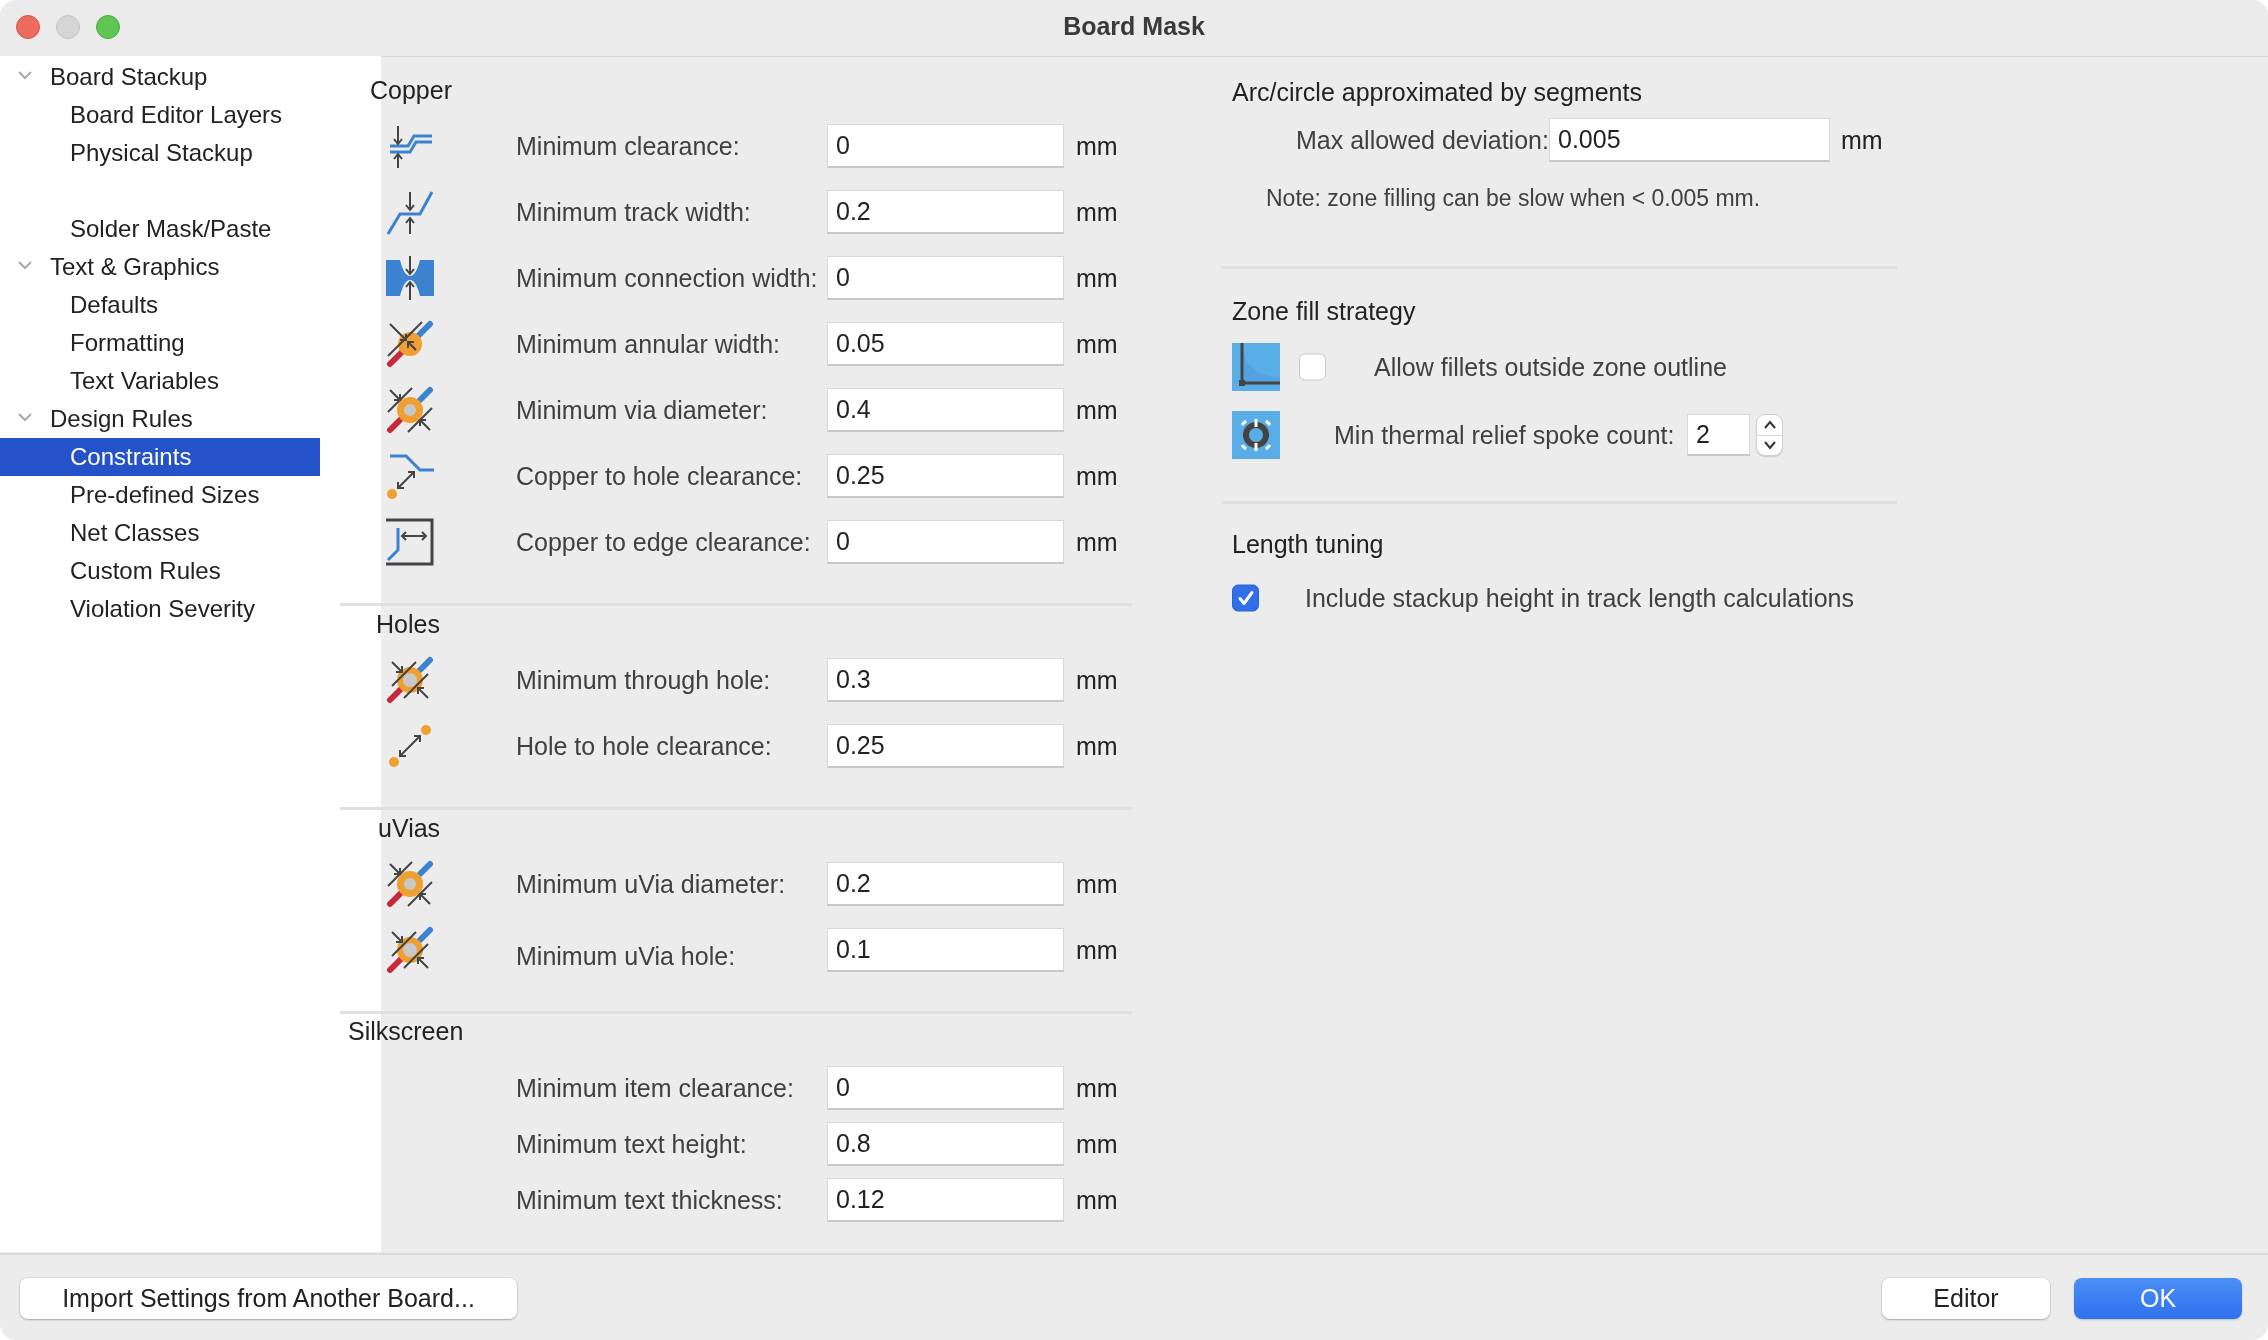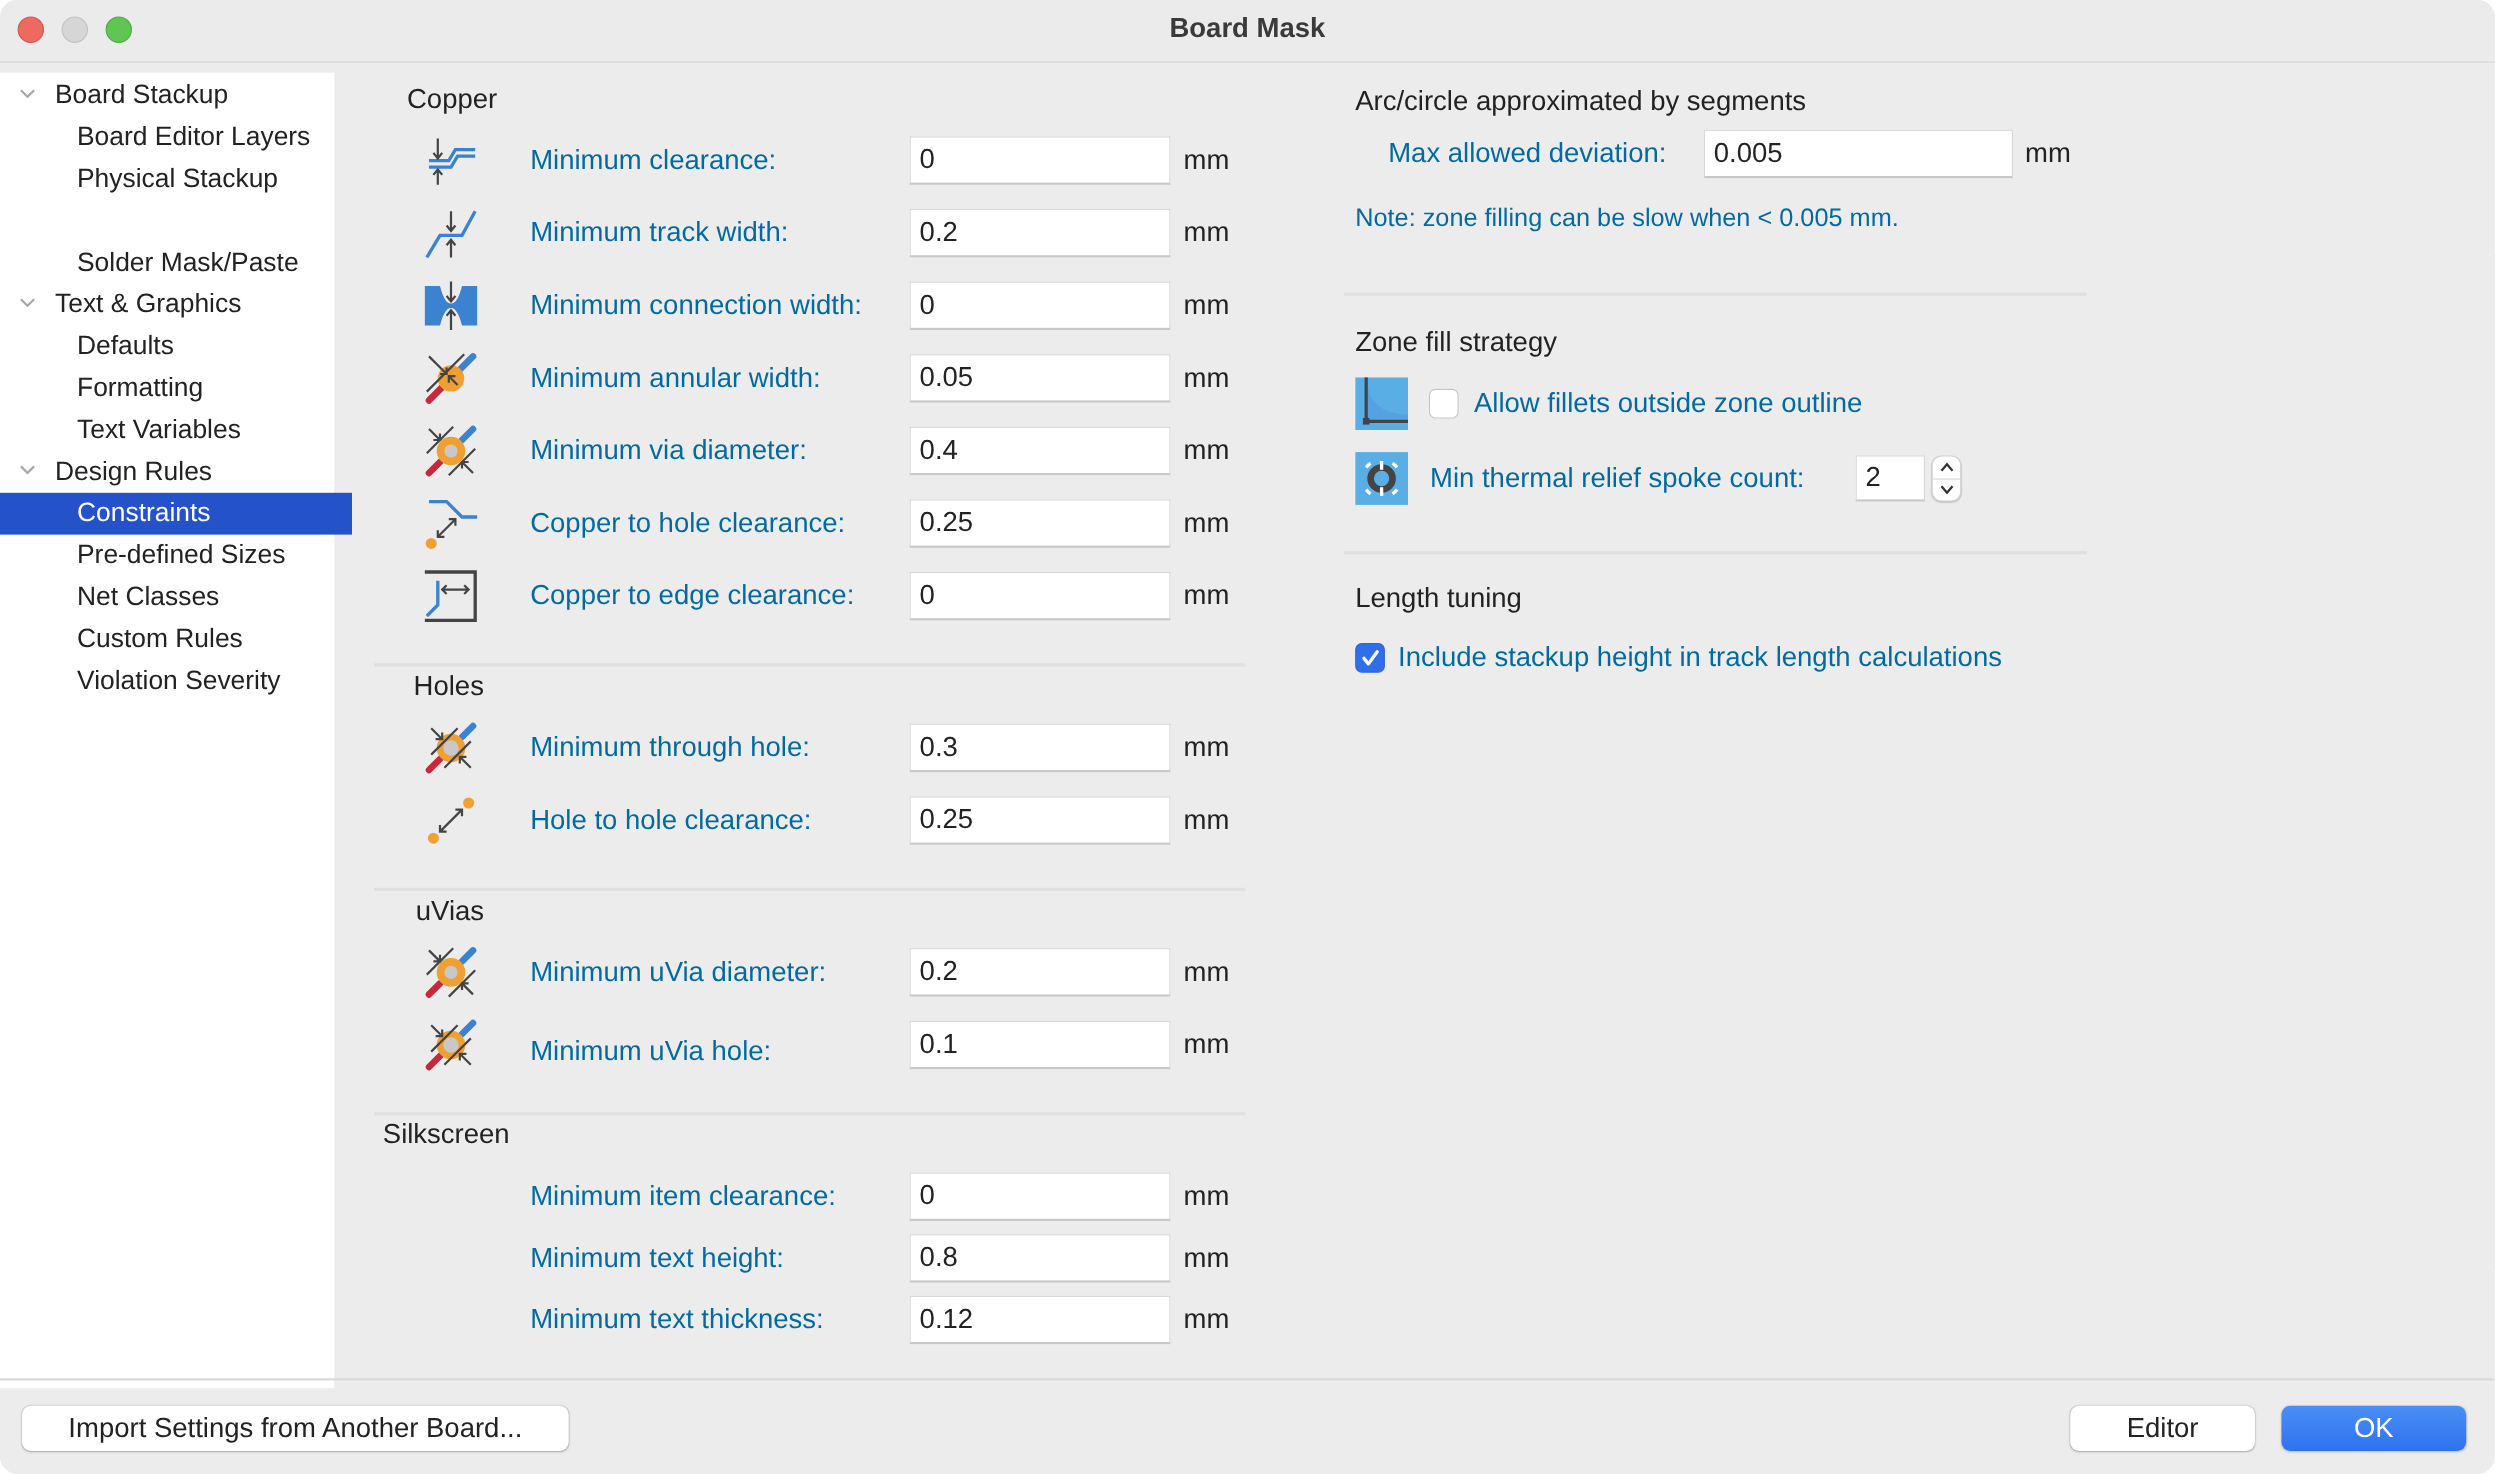--- a/index.html
+++ b/index.html
@@ -6,28 +6,28 @@
   html, body { width: 2268px; height: 1340px; overflow: hidden; background: #ffffff; }
   body { font-family: "Liberation Sans", "DejaVu Sans", sans-serif; color: #222; position: relative; }
   .window { position: absolute; left: 0; top: 0; width: 2268px; height: 1340px; background: #ececec; border-radius: 16px; overflow: hidden; }
   .titlebar { position: absolute; left: 0; top: 0; width: 2268px; height: 57px; background: #ebebeb; border-bottom: 1px solid #d6d6d6; }
   .traffic { position: absolute; top: 15px; width: 24px; height: 24px; border-radius: 50%; }
   .traffic.close { left: 16px; background: #ed6a5e; border: 1px solid #d4574b; }
   .traffic.min { left: 56px; background: #d6d6d6; border: 1px solid #c2c2c2; }
   .traffic.max { left: 96px; background: #61c554; border: 1px solid #4eaa42; }
   .title { position: absolute; left: 0; right: 0; top: 12px; text-align: center; font-size: 25px; font-weight: bold; color: #3a3a3a; }
 
-  .sidebar { position: absolute; left: 0; top: 66px; width: 304px; height: 1196px; background: #ffffff; text-decoration: underline; }
+  .sidebar { position: absolute; left: 0; top: 56px; width: 381px; height: 1196px; background: #ffffff; text-decoration: underline; }
   .tree-item { position: absolute; left: 0; width: 320px; height: 38px; font-size: 24px; line-height: 38px; color: #222; white-space: nowrap; }
   .tree-item.parent .lbl { position: absolute; left: 50px; }
   .tree-item.child .lbl { position: absolute; left: 70px; }
   .tree-item.selected { background: #2452c9; color: #ffffff; }
   .chev { position: absolute; left: 16px; top: 8px; width: 18px; height: 18px; }
   .section-h { position: absolute; font-size: 25px; color: #222; white-space: nowrap; }
-  .row-label { position: absolute; font-size: 25px; color: #0369a1; white-space: nowrap; transform: translateY(-50%); }
+  .row-label { position: absolute; font-size: 25px; color: #404040; white-space: nowrap; transform: translateY(-50%); margin-left: 34px; }
   .field { position: absolute; height: 44px; background: #ffffff; border: 1px solid #d8d8d8; border-bottom: 2px solid #c8c8c8; font-size: 25px; line-height: 40px; padding-left: 8px; color: #222; font-family: "Liberation Sans", sans-serif; transform: translateY(-50%); outline: none; }
   .unit { position: absolute; font-size: 25px; color: #222; transform: translateY(-50%); }
   .icon { position: absolute; width: 48px; height: 48px; transform: translateY(-50%); }
   .sep { position: absolute; height: 3px; background: #e0e0e0; }
 
   .checkbox { position: absolute; width: 27px; height: 27px; border-radius: 6px; background: #fff; border: 1px solid #c8c8c8; transform: translateY(-50%); }
   .checkbox.checked { background: #2f6fe8; border-color: #2a64d6; }
   .spin-input { position: absolute; height: 42px; background: #fff; border: 1px solid #d8d8d8; border-bottom: 2px solid #c8c8c8; font-size: 25px; line-height: 38px; padding-left: 8px; transform: translateY(-50%); }
   .spinner { position: absolute; width: 27px; height: 42px; background: #fff; border-radius: 9px; border: 1px solid #d0d0d0; box-shadow: 0 1px 1px rgba(0,0,0,0.15); transform: translateY(-50%); }
 

